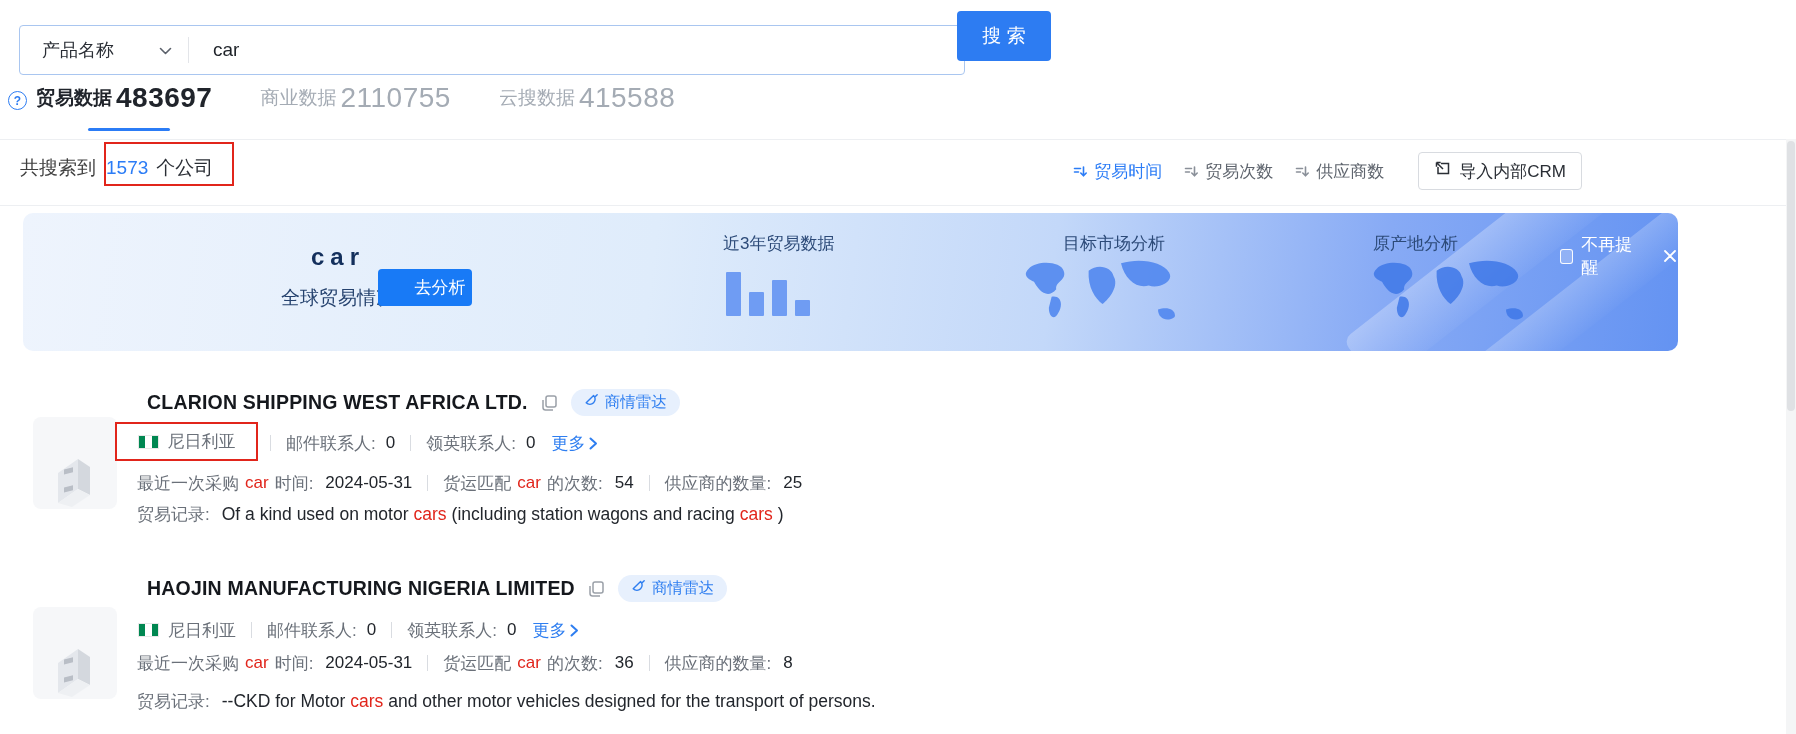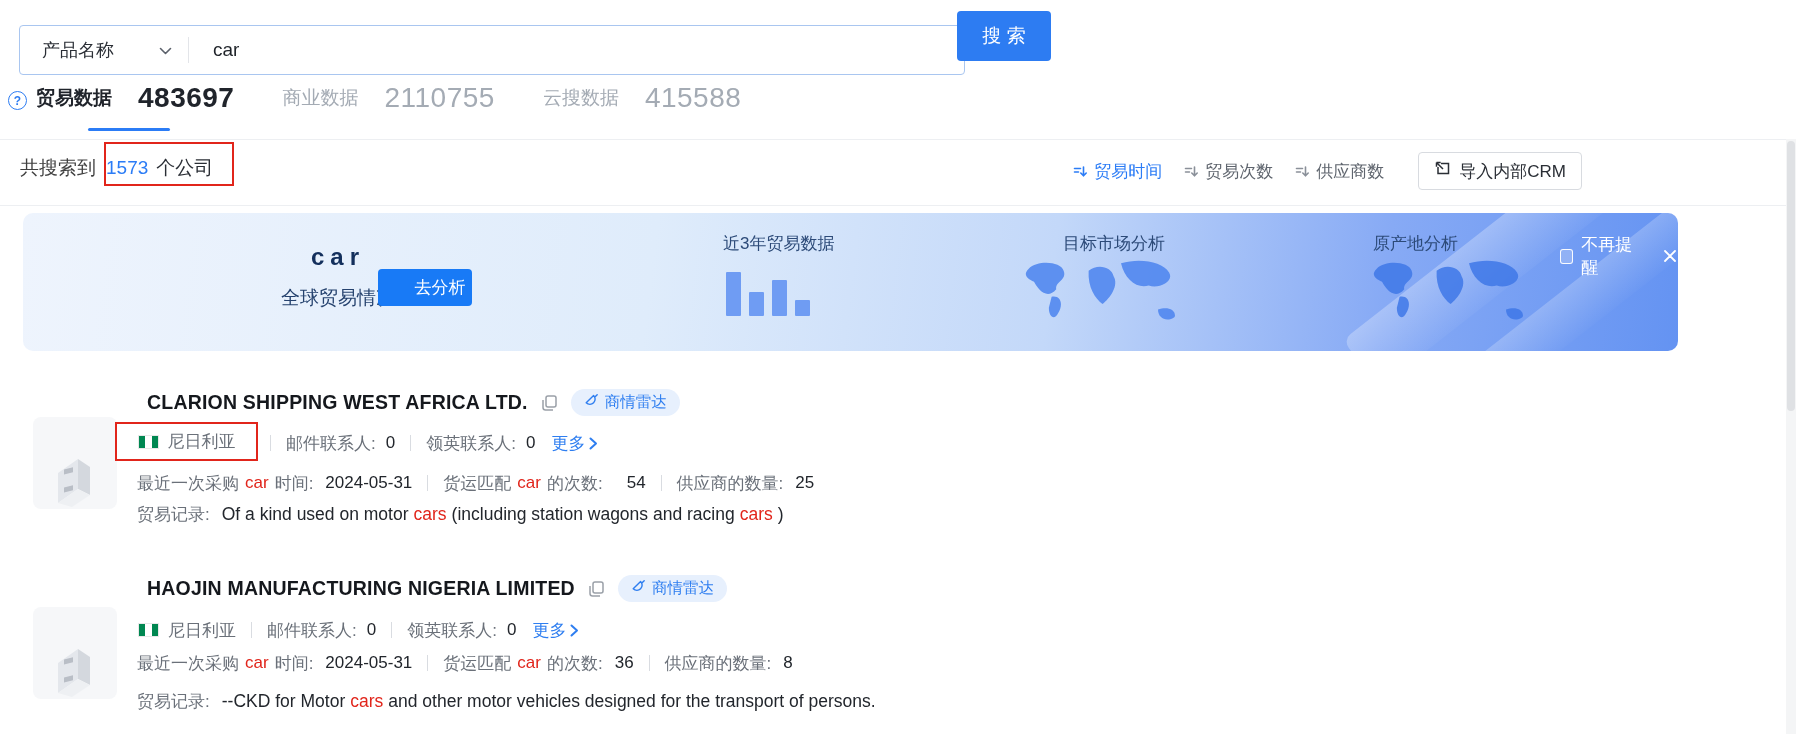--- a/index.html
+++ b/index.html
@@ -38,21 +38,21 @@
     display: flex; align-items: center; justify-content: center;
   }
 
   
   .help-icon {
     left: 8px; top: 91px; width: 19px; height: 19px; border-radius: 50%;
     border: 1.5px solid #2d7cf2; color: #2d7cf2; font-size: 12px; font-weight: bold;
     display: flex; align-items: center; justify-content: center;
   }
   .tabs { left: 36px; top: 80px; display: flex; align-items: center; gap: 48px; height: 36px; }
-  .tab { display: flex; align-items: center; gap: 26px; cursor: pointer; }
+  .tab { display: flex; align-items: center; gap: 4px; cursor: pointer; }
   .tab .t-label { font-size: 19px; }
   .tab .t-count { font-size: 28px; letter-spacing: 0.5px; }
   .tab.active .t-label { color: #20242b; font-weight: 700; }
   .tab.active .t-count { color: #20242b; font-weight: 700; }
   .tab.inactive .t-label, .tab.inactive .t-count { color: #a4abb4; font-weight: 400; }
   .tab-underline { left: 88px; top: 128px; width: 82px; height: 3px; background: #2b7cf6; border-radius: 2px; }
   .hdiv { height: 1px; background: #edeff2; left: 0; width: 1786px; }
 
   
   .found-row { left: 20px; top: 150px; height: 36px; font-size: 19px; }
@@ -312,21 +312,21 @@
 
 <div class="hrow meta-row" style="left:137px;top:470px;height:26px;">
   <span>最近一次采购</span>
   <span class="kw">car</span>
   <span>时间:</span>
   <span class="val" style="margin-left:12px;">2024-05-31</span>
   <span class="vsep"></span>
   <span>货运匹配</span>
   <span class="kw">car</span>
   <span>的次数:</span>
-  <span class="val" style="margin-left:24px;text-align:center;">54</span>
+  <span class="val" style="margin-left:12px;text-align:center;">54</span>
   <span class="vsep"></span>
   <span>供应商的数量:</span>
   <span class="val" style="margin-left:12px;">25</span>
 </div>
 
 <div class="hrow record-row" style="left:137px;top:501px;height:26px;">
   <span class="record-label">贸易记录:</span>
   <span>Of a kind used on motor</span>
   <span class="rec-kw">cars</span>
   <span>(including station wagons and racing</span>

